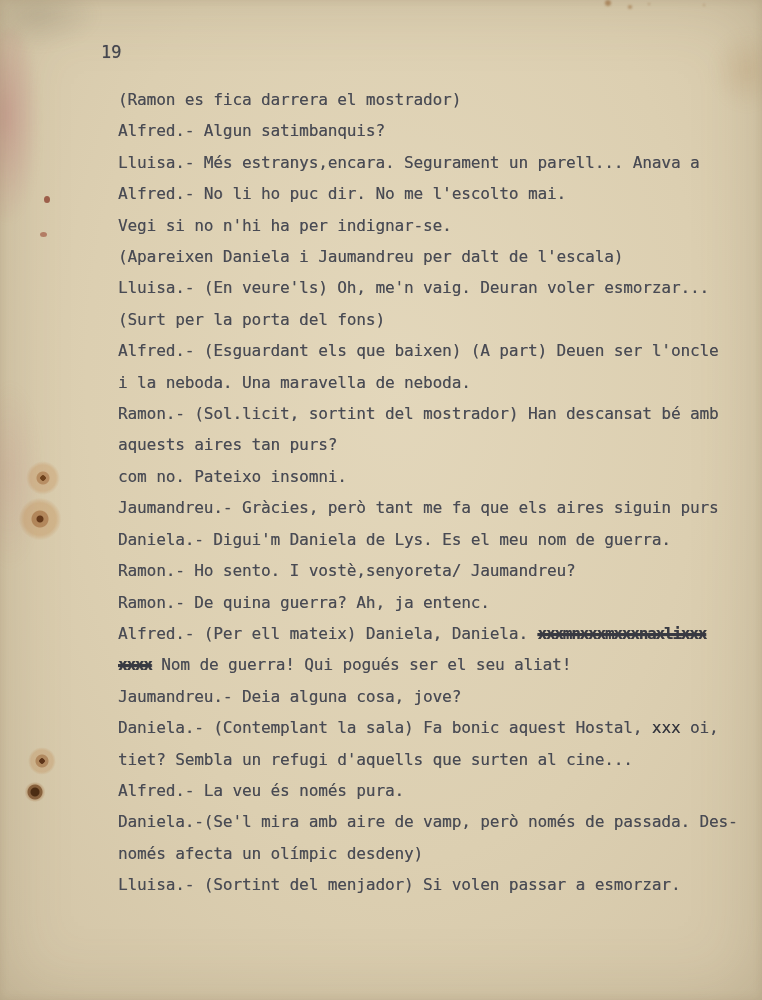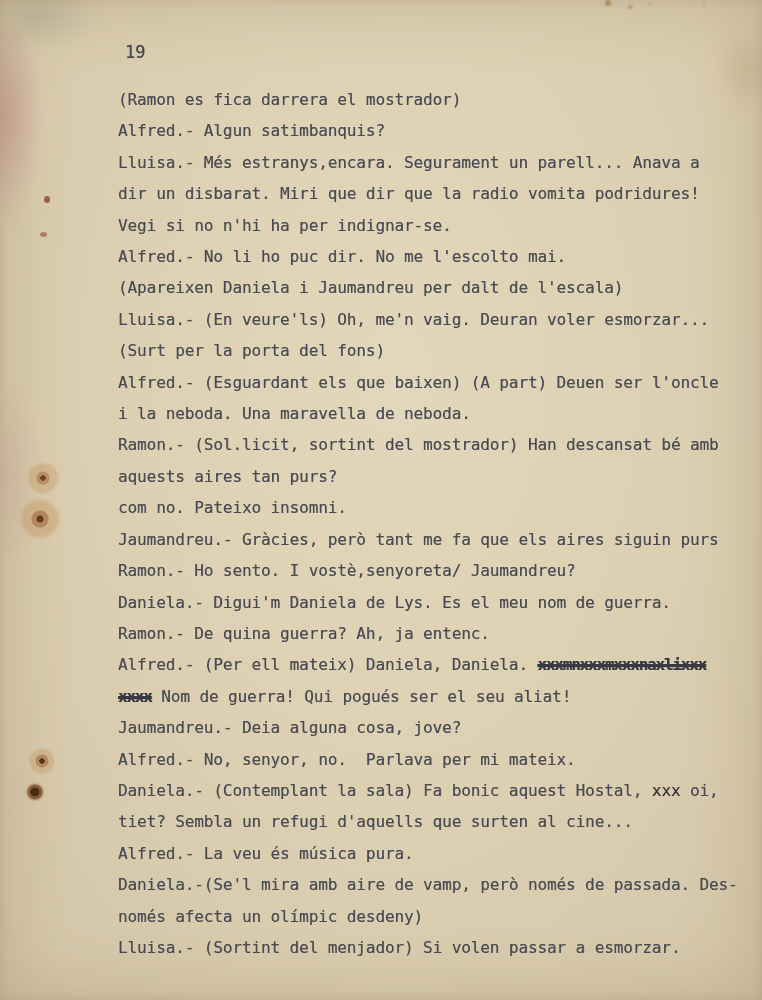--- a/index.html
+++ b/index.html
@@ -18,21 +18,21 @@
   .page::after {
     content: '';
     position: absolute; inset: 0;
     box-shadow:
       inset 0 0 70px rgba(110, 90, 60, 0.22),
       inset 0 0 10px rgba(110, 90, 60, 0.14);
     pointer-events: none;
   }
   .page-number {
     position: absolute;
-    left: 125px; top: 42px;
+    left: 101px; top: 42px;
     font-size: 17px;
     color: #45474f;
     text-shadow: 0 0 0.7px rgba(72,74,83,0.7);
   }
   .text-block {
     position: absolute;
     left: 118px; top: 84px; right: 36px;
   }
   .line {
     margin: 0;
@@ -134,39 +134,37 @@
   <div class="stain" id="speck-1"></div>
   <div class="stain" id="speck-2"></div>
   <div class="stain" id="top-edge-specks"></div>
 
   <div class="page-number">19</div>
 
   <div class="text-block">
       <p class="line"><span class="seg">(Ramon es fica darrera el mostrador)</span></p>
       <p class="line"><span class="seg">Alfred.- Algun satimbanquis?</span></p>
       <p class="line"><span class="seg">Lluisa.- Més estranys,encara. Segurament un parell... Anava a</span></p>
-      <p class="line"><span class="seg">dir un disbarat. Miri que dir que la radio vomita podridures!</span></p>
+      <p class="line"><span class="seg">Alfred.- No li ho puc dir. No me l'escolto mai.</span></p>
       <p class="line"><span class="seg">Vegi si no n'hi ha per indignar-se.</span></p>
-      <p class="line"><span class="seg">Alfred.- No li ho puc dir. No me l'escolto mai.</span></p>
       <p class="line"><span class="seg">(Apareixen Daniela i Jaumandreu per dalt de l'escala)</span></p>
       <p class="line"><span class="seg">Lluisa.- (En veure'ls) Oh, me'n vaig. Deuran voler esmorzar...</span></p>
       <p class="line"><span class="seg">(Surt per la porta del fons)</span></p>
       <p class="line"><span class="seg">Alfred.- (Esguardant els que baixen) (A part) Deuen ser l'oncle</span></p>
       <p class="line"><span class="seg">i la neboda. Una maravella de neboda.</span></p>
       <p class="line"><span class="seg">Ramon.- (Sol.licit, sortint del mostrador) Han descansat bé amb</span></p>
       <p class="line"><span class="seg">aquests aires tan purs?</span></p>
       <p class="line"><span class="seg">com no. Pateixo insomni.</span></p>
       <p class="line"><span class="seg">Jaumandreu.- Gràcies, però tant me fa que els aires siguin purs</span></p>
+      <p class="line"><span class="seg">Daniela.- Digui'm Daniela de Lys. Es el meu nom de guerra.</span></p>
       <p class="line"><span class="seg">Ramon.- Ho sento. I vostè,senyoreta/ Jaumandreu?</span></p>
-      <p class="line"><span class="seg">Daniela.- Digui'm Daniela de Lys. Es el meu nom de guerra.</span></p>
       <p class="line"><span class="seg">Ramon.- De quina guerra? Ah, ja entenc.</span></p>
       <p class="line"><span class="seg">Alfred.- (Per ell mateix) Daniela, Daniela. </span><span class="seg seg-strike">xxxmnxxxmxxxnaxlixxx</span></p>
       <p class="line"><span class="seg seg-strike">xxxx</span><span class="seg"> Nom de guerra! Qui pogués ser el seu aliat!</span></p>
       <p class="line"><span class="seg">Jaumandreu.- Deia alguna cosa, jove?</span></p>
-      <p class="line"><span class="seg">Alfred.- No, senyor, no.  Parlava per mi mateix.</span></p>
       <p class="line"><span class="seg">Daniela.- (Contemplant la sala) Fa bonic aquest Hostal, </span><span class="seg seg-bold">xxx</span><span class="seg"> oi,</span></p>
       <p class="line"><span class="seg">tiet? Sembla un refugi d'aquells que surten al cine...</span></p>
-      <p class="line"><span class="seg">Alfred.- La veu és música pura.</span></p>
+      <p class="line"><span class="seg">Alfred.- La veu és només pura.</span></p>
       <p class="line"><span class="seg">Daniela.-(Se'l mira amb aire de vamp, però només de passada. Des-</span></p>
       <p class="line"><span class="seg">només afecta un olímpic desdeny)</span></p>
       <p class="line"><span class="seg">Lluisa.- (Sortint del menjador) Si volen passar a esmorzar.</span></p>
     </div>
 </div>
 
 </body></html>

